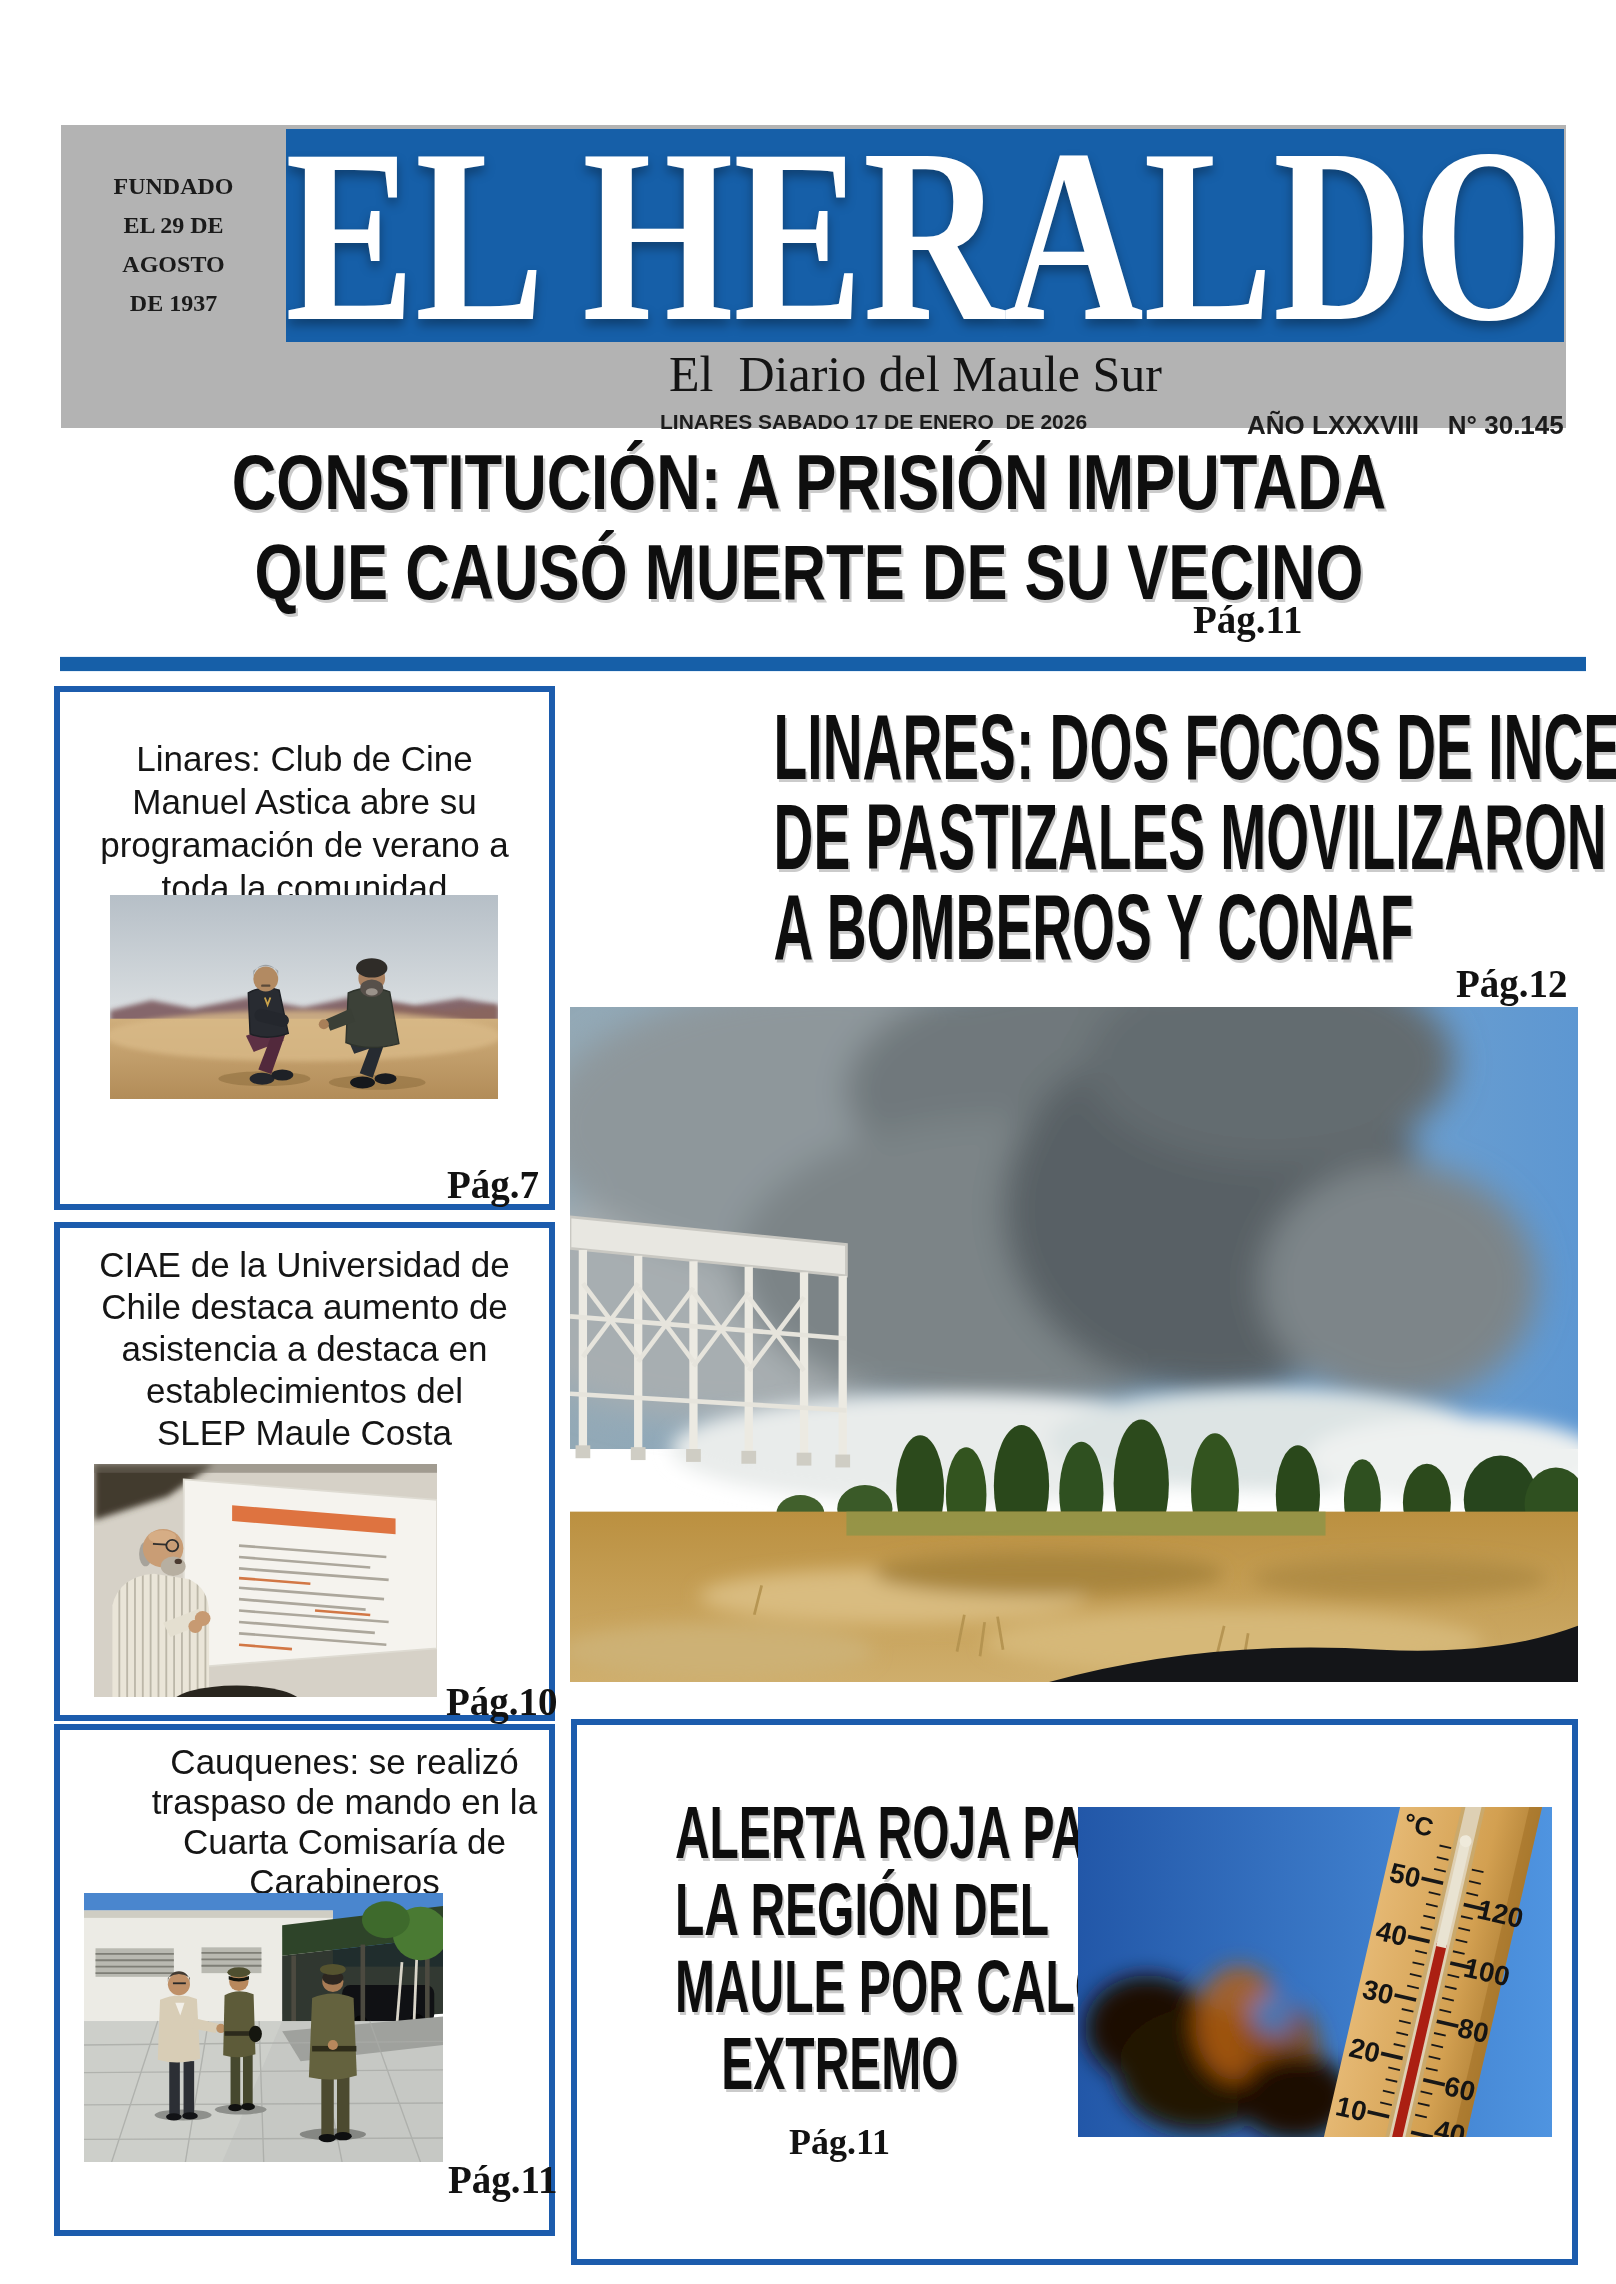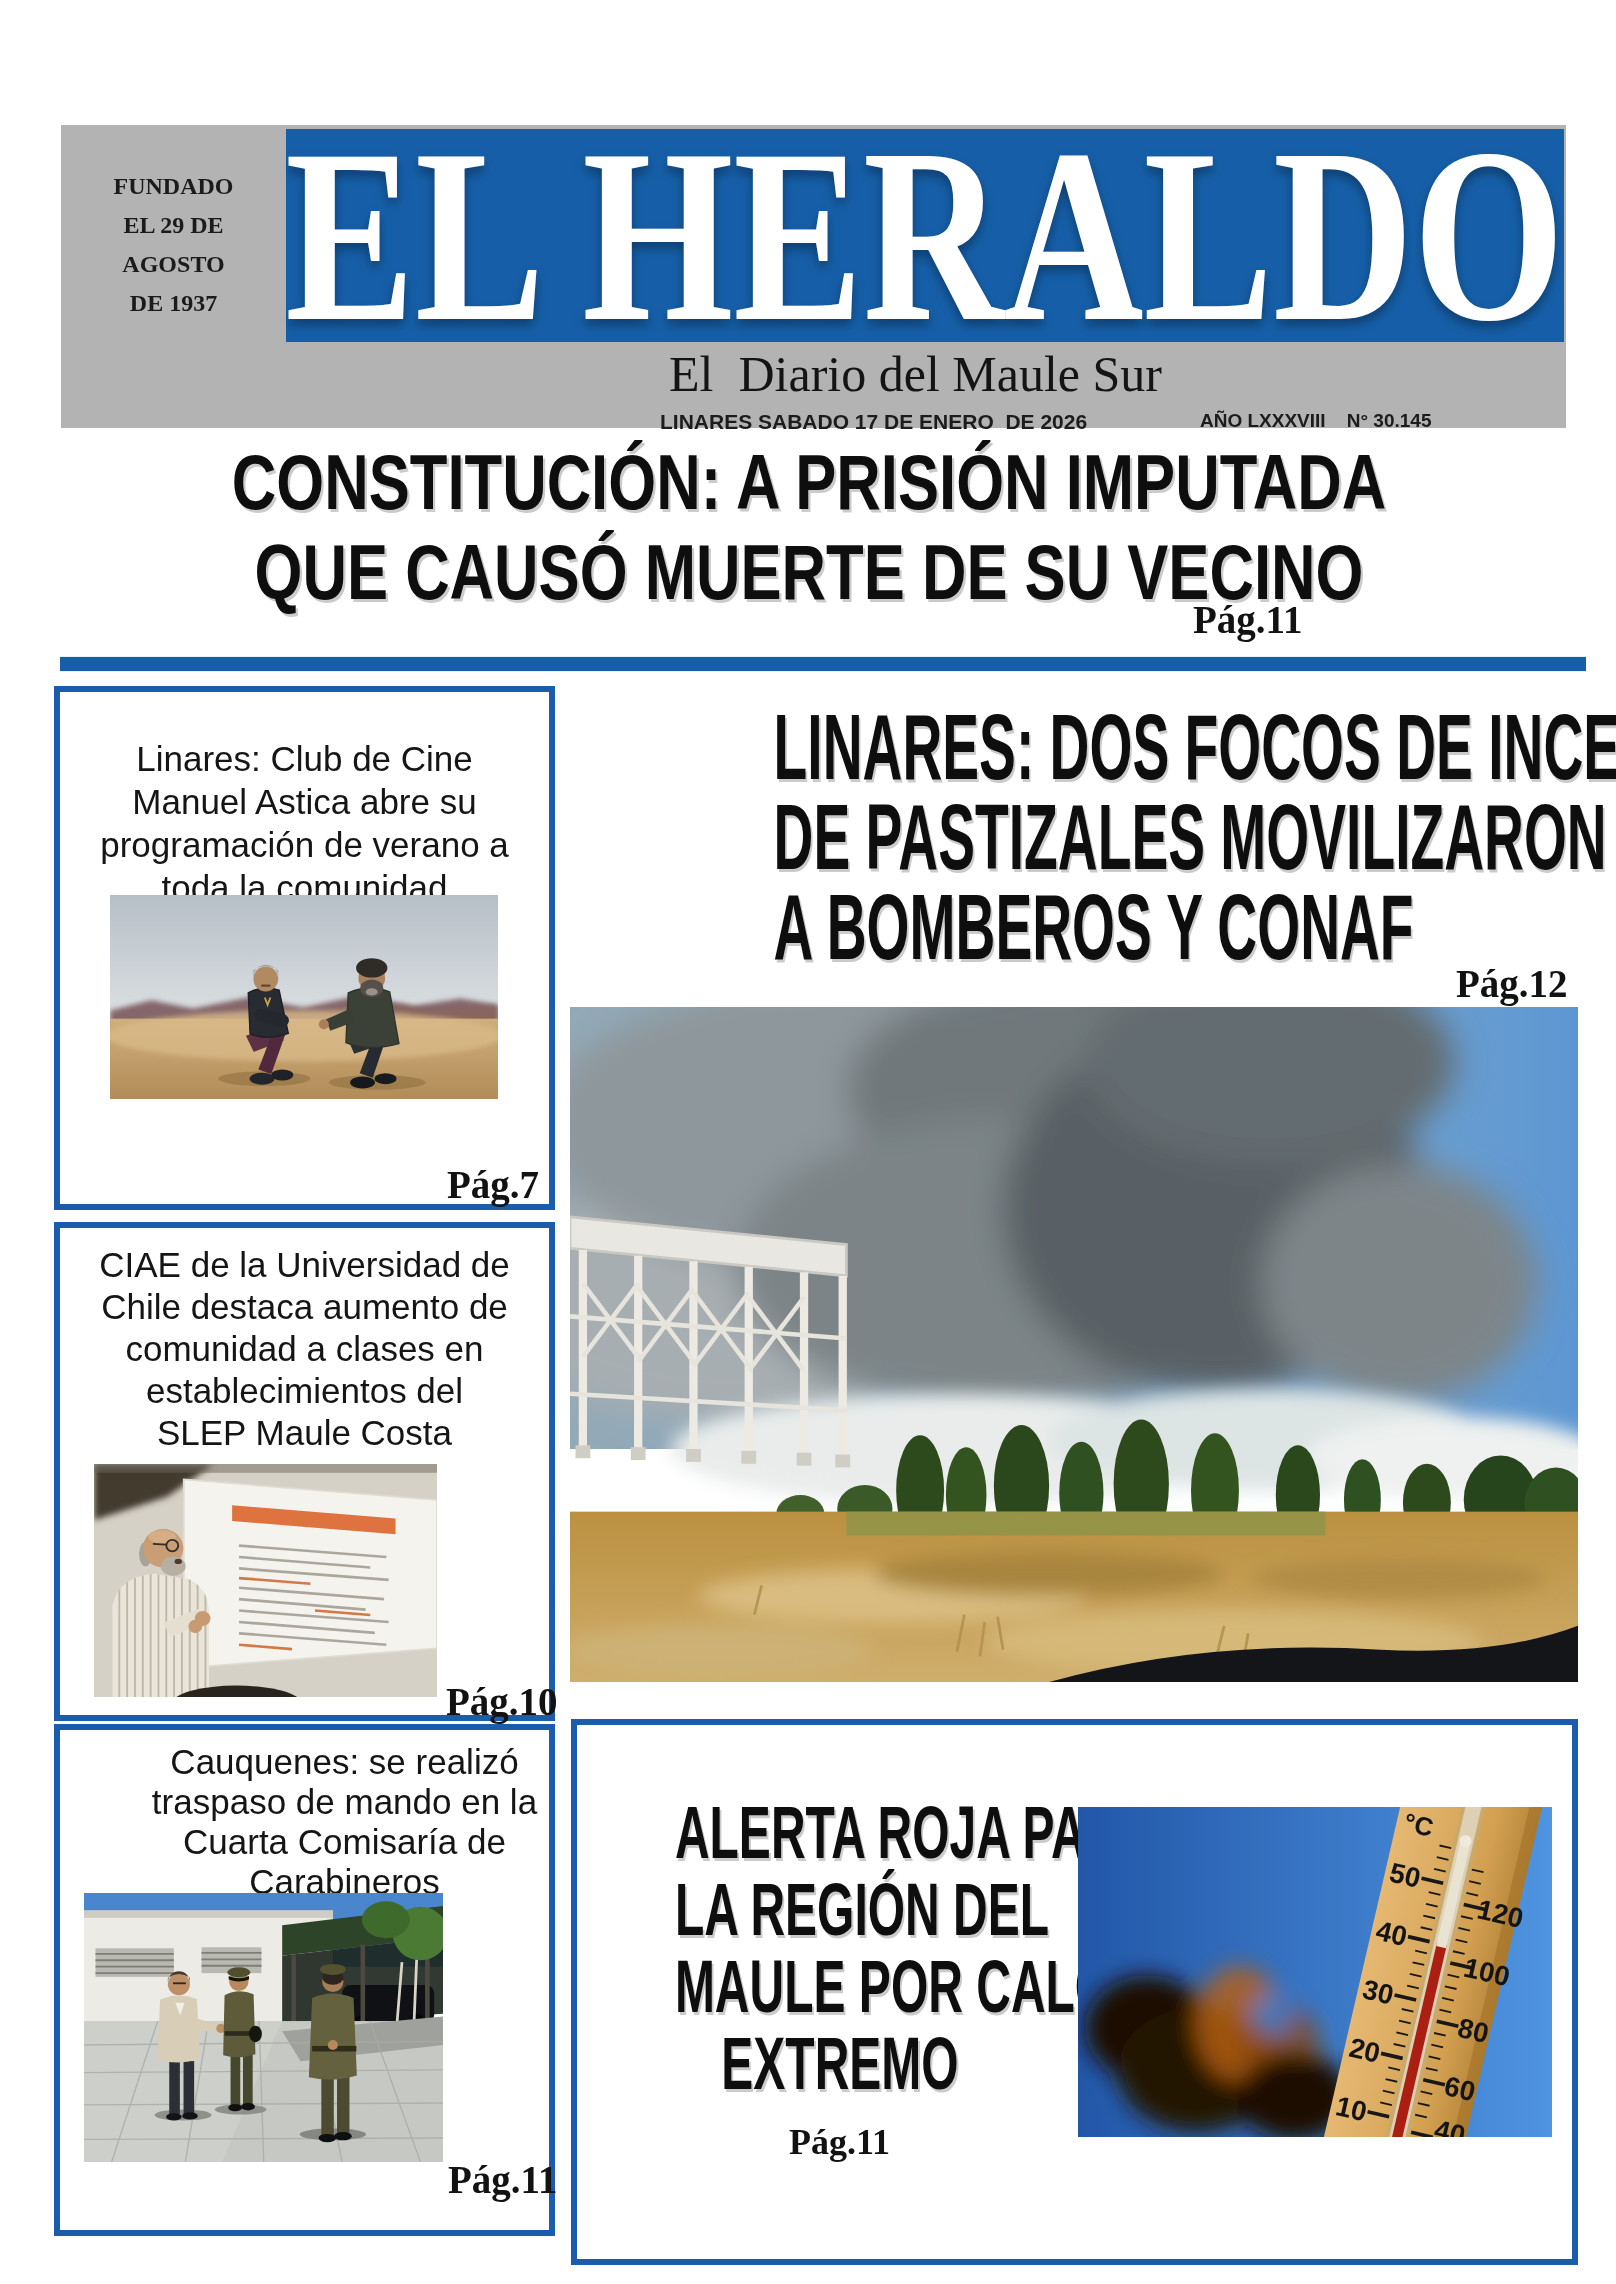--- a/index.html
+++ b/index.html
@@ -9,21 +9,21 @@
   #band{position:absolute;left:61px;top:125px;width:1505px;height:303px;background:var(--band-gray,#b3b3b3);}
   #founded{position:absolute;left:0;top:42px;width:225px;text-align:center;
            font-family:"Liberation Serif",serif;font-weight:bold;font-size:24px;line-height:39px;color:#1b1b1b;}
   #titlebox{position:absolute;left:225px;top:3.7px;width:1278px;height:213px;background:var(--brand-blue,#165fa8);
             display:flex;align-items:center;justify-content:center;overflow:hidden;}
   #titlebox span{font-family:"Liberation Serif",serif;font-weight:bold;font-size:249px;line-height:1;
             color:#ffffff;white-space:nowrap;transform:scaleX(.78);text-shadow:0 5.5px 12px rgba(0,0,0,.35);}
   #subtitle{position:absolute;left:578px;top:220px;width:553px;text-align:center;white-space:pre;
             font-family:"Liberation Serif",serif;font-size:50px;color:#141414;}
   #dateline{position:absolute;left:599px;top:285px;font-size:21px;font-weight:bold;color:#1c1c1c;white-space:pre;}
-  #edition{position:absolute;left:1139px;top:285px;font-size:19px;font-weight:bold;color:#1c1c1c;white-space:pre;}
+  #edition{position:absolute;left:1186px;top:285px;font-size:26px;font-weight:bold;color:#1c1c1c;white-space:pre;}
   
   .cond{display:block;font-weight:bold;color:#0e0e0e;white-space:nowrap;
         text-shadow:2.8px 2.8px 0 rgba(125,125,125,.4);}
   #lead{position:absolute;left:60px;top:437px;width:1498px;text-align:center;}
   #lead .cond{font-size:77px;line-height:90px;transform:scaleX(.80);}
   #mainhead{position:absolute;left:571px;top:702px;width:1013px;text-align:center;}
   #mainhead .cond{font-size:92px;line-height:90px;transform:scaleX(.60);}
   #alerthead{position:absolute;left:4.6px;top:69px;width:516px;text-align:center;}
   #alerthead .cond{font-size:75px;line-height:77px;transform:scaleX(.64);}
   .pageref{position:absolute;font-family:"Liberation Serif",serif;font-weight:bold;font-size:39px;color:#121212;}
@@ -124,21 +124,21 @@
         <ellipse cx="568" cy="210" rx="13" ry="8" fill="#9a928a"></ellipse>
       </g>
     </svg>
     <div class="pageref" style="left:387px;top:470px;">Pág.7</div>
   </aside>
 
   <aside id="box2" class="story-box" style="top:1222px;height:487px;">
     <div class="story-head">
       <span style="display:block">CIAE de la Universidad de</span>
       <span style="display:block">Chile destaca aumento de</span>
-      <span style="display:block">comunidad a clases en</span>
+      <span style="display:block">asistencia a destaca en</span>
       <span style="display:block">establecimientos del</span>
       <span style="display:block">SLEP Maule Costa</span>
     </div>
     <svg class="photo" style="left:34px;top:236px;width:343px;height:233px;" viewBox="0 0 745 531" preserveAspectRatio="none">
       <defs>
         <filter id="p2b">
             <feGaussianBlur stdDeviation="7"></feGaussianBlur>
           </filter>
         <clipPath id="p2torso">
             <path d="M40,531 L40,322 Q55,256 130,250 L205,262 Q250,282 250,342 L250,531 Z"></path>

